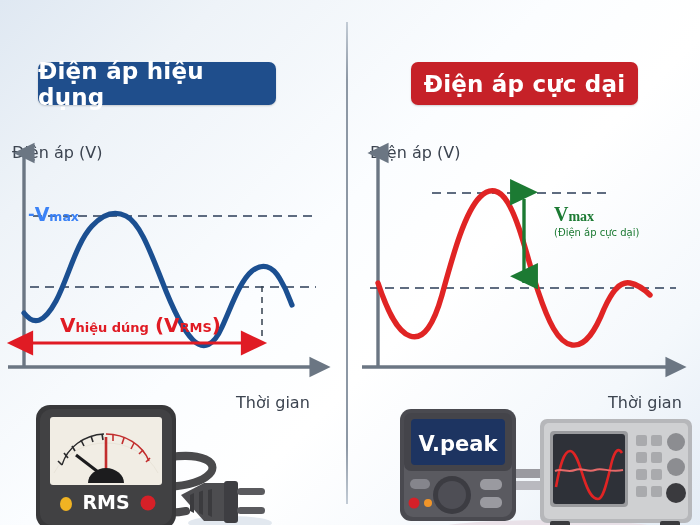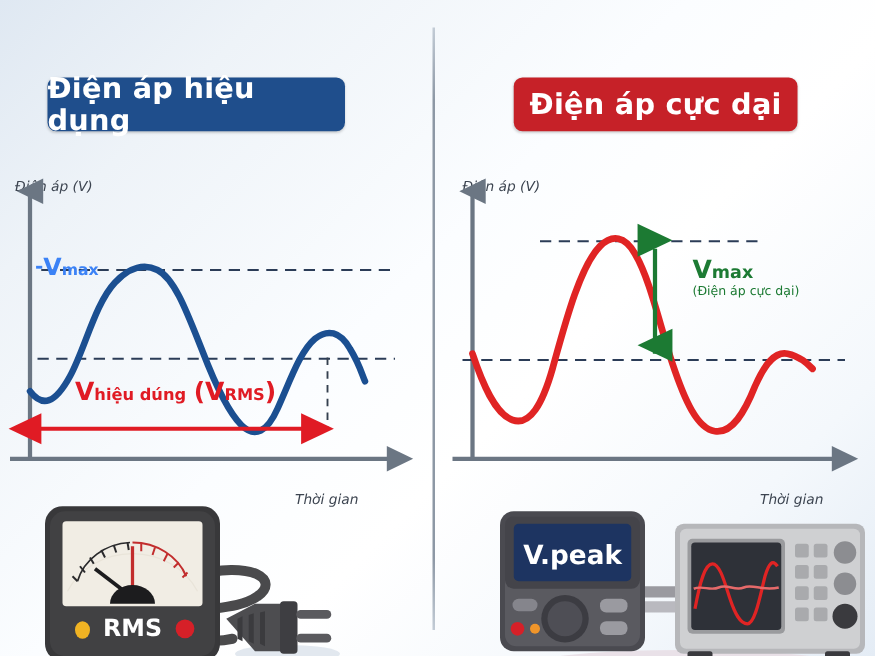--- a/index.html
+++ b/index.html
@@ -43,41 +43,40 @@
     font-size: 23px;
   }
 
   
   .panel { position: absolute; top: 0; height: 525px; margin-top: 31px; }
   .panel-left  { left: 0;   width: 346px; }
   .panel-right { left: 346px; width: 340px; }
 
   .axis-label {
     position: absolute;
-    font-size: 11px;
+    font-size: 16px;
     color: #3c4450;
     white-space: nowrap;
-    font-style: italic;
   }
 
   svg { position: absolute; overflow: visible; }
 
   .wave-label {
     position: absolute;
     white-space: nowrap;
     font-weight: bold;
   }
   .vmax-blue { color: #3b82f6; font-size: 19px; }
   .vmax-blue .sub { font-size: 12.5px; }
 
   .vrms-red { color: #e01b24; font-size: 20px; }
   .vrms-red .sub { font-size: 13px; }
 
   .vmax-green { color: #1c7a33; }
-  .vmax-green .big { font-size: 20px; font-weight: bold; }
+  .vmax-green .big { font-size: 20px; font-weight: bold; font-family: Liberation Serif, serif; }
   .vmax-green .big .sub { font-size: 14px; }
   .vmax-green .note { font-size: 10px; font-weight: normal; display:block; margin-top: 1px; }
 </style>
 </head>
 <body>
 
 <div class="stage">
 
   <div class="divider"></div>
 
@@ -121,21 +120,21 @@
                C232,174 240,150 252,140 C262,132 272,134 280,148
                C288,161 290,170 292,174" fill="none" stroke="#1b4f91" stroke-width="5.2" stroke-linecap="round"></path>
 
       <line x1="28" y1="212" x2="262" y2="212" stroke="#e01b24" stroke-width="3.2" marker-start="url(#arrRedL)" marker-end="url(#arrRedR)"></line>
     </svg>
 
     <div class="wave-label vmax-blue" style="left:28px; top:172px;">
       <span style="font-size:16px; vertical-align:2px;">-</span><span>V</span><span class="sub">max</span>
     </div>
 
-    <div class="wave-label vrms-red" style="left:60px; top:270px;">
+    <div class="wave-label vrms-red" style="left:60px; top:282px;">
       <span>V</span><span class="sub">hiệu dúng</span><span style="padding-left:6px;">(V</span><span class="sub">RMS</span><span>)</span>
     </div>
 
     <svg style="left:18px; top:372px;" width="280" height="140" viewBox="0 0 280 140">
       <ellipse cx="96" cy="128" rx="82" ry="9" fill="#d6dee8" opacity=".75"></ellipse>
       <ellipse cx="212" cy="120" rx="42" ry="7" fill="#d6dee8" opacity=".7"></ellipse>
 
       <path d="M134,58 C186,44 206,62 188,74 C168,88 132,80 130,94
                C128,108 150,112 168,108" fill="none" stroke="#4a4a4c" stroke-width="8" stroke-linecap="round"></path>
 

